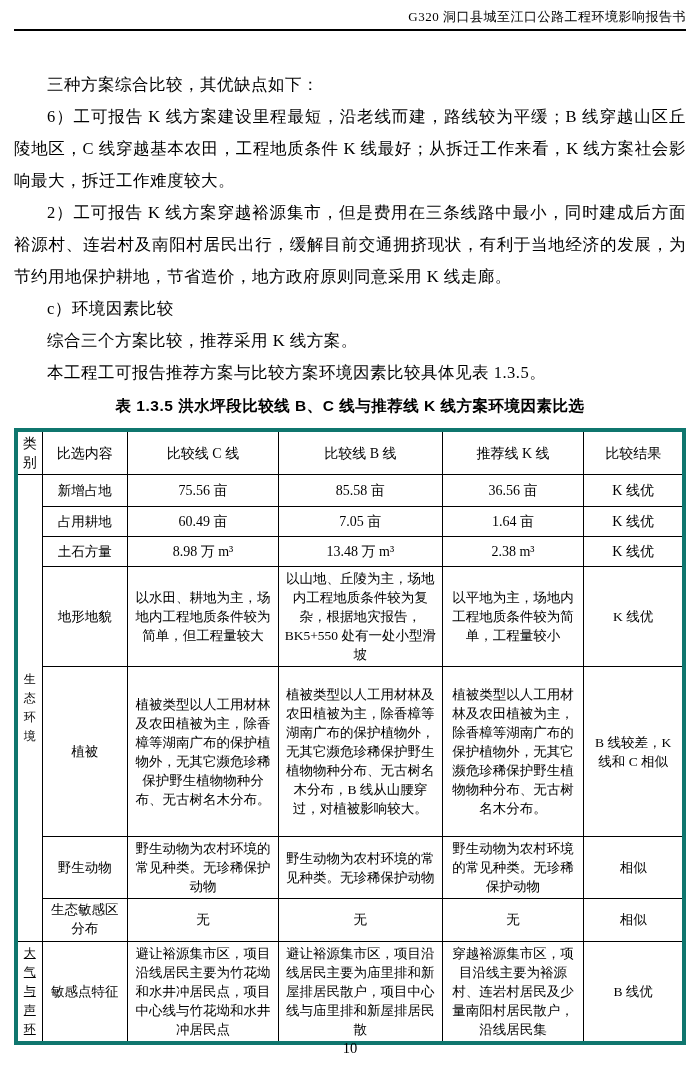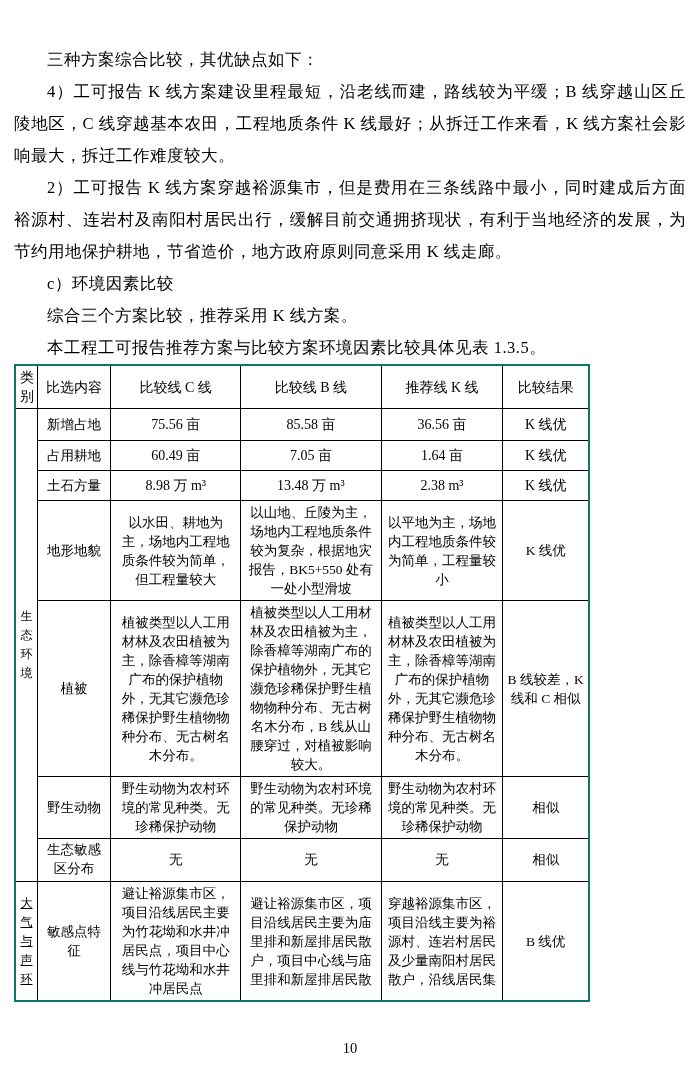--- a/index.html
+++ b/index.html
@@ -37,24 +37,24 @@
     margin: 7px 0 11px 0;
     text-align: center;
     font-family: "Liberation Sans", "DejaVu Sans", sans-serif;
     font-weight: bold;
     font-size: 15.5px;
     letter-spacing: 0.5px;
   }
 
   
   table.cmp {
-    width: 576px;
+    width: 672px;
     border-collapse: collapse;
     table-layout: fixed;
-    border: 2px solid #0f766e;
+    border: 4px solid #0f766e;
     font-size: 13.5px;
   }
   table.cmp td, table.cmp th {
     border: 1px solid #000;
     text-align: center;
     vertical-align: middle;
     padding: 2px 4px;
     font-weight: normal;
     line-height: 19px;
     overflow: hidden;
@@ -96,30 +96,32 @@
     width: 100%;
     text-align: center;
     font-size: 14.5px;
   }
 </style>
 </head>
 <body>
 
 <div class="page">
 
+  <div class="runhead">G320 洞口县城至江口公路工程环境影响报告书</div>
 
   <div class="bodytext">
     <p class="para">三种方案综合比较，其优缺点如下：</p>
-    <p class="para">4）工可报告 K 线方案建设里程最短，沿老线而建，路线较为平缓；B 线穿越山区丘陵地区，C 线穿越基本农田，工程地质条件 K 线最好；从拆迁工作来看，K 线方案社会影响最大，拆迁工作难度较大。</p>
+    <p class="para">6）工可报告 K 线方案建设里程最短，沿老线而建，路线较为平缓；B 线穿越山区丘陵地区，C 线穿越基本农田，工程地质条件 K 线最好；从拆迁工作来看，K 线方案社会影响最大，拆迁工作难度较大。</p>
     <p class="para">2）工可报告 K 线方案穿越裕源集市，但是费用在三条线路中最小，同时建成后方面裕源村、连岩村及南阳村居民出行，缓解目前交通拥挤现状，有利于当地经济的发展，为节约用地保护耕地，节省造价，地方政府原则同意采用 K 线走廊。</p>
     <p class="para">c）环境因素比较</p>
     <p class="para">综合三个方案比较，推荐采用 K 线方案。</p>
     <p class="para">本工程工可报告推荐方案与比较方案环境因素比较具体见表 1.3.5。</p>
   </div>
 
+  <div class="table-caption">表 1.3.5  洪水坪段比较线 B、C 线与推荐线 K 线方案环境因素比选</div>
 
   <table class="cmp">
     <colgroup>
       <col class="c-cat">
         <col class="c-item">
         <col class="c-lineC">
       <col class="c-lineB">
         <col class="c-lineK">
         <col class="c-result">
     </colgroup>

